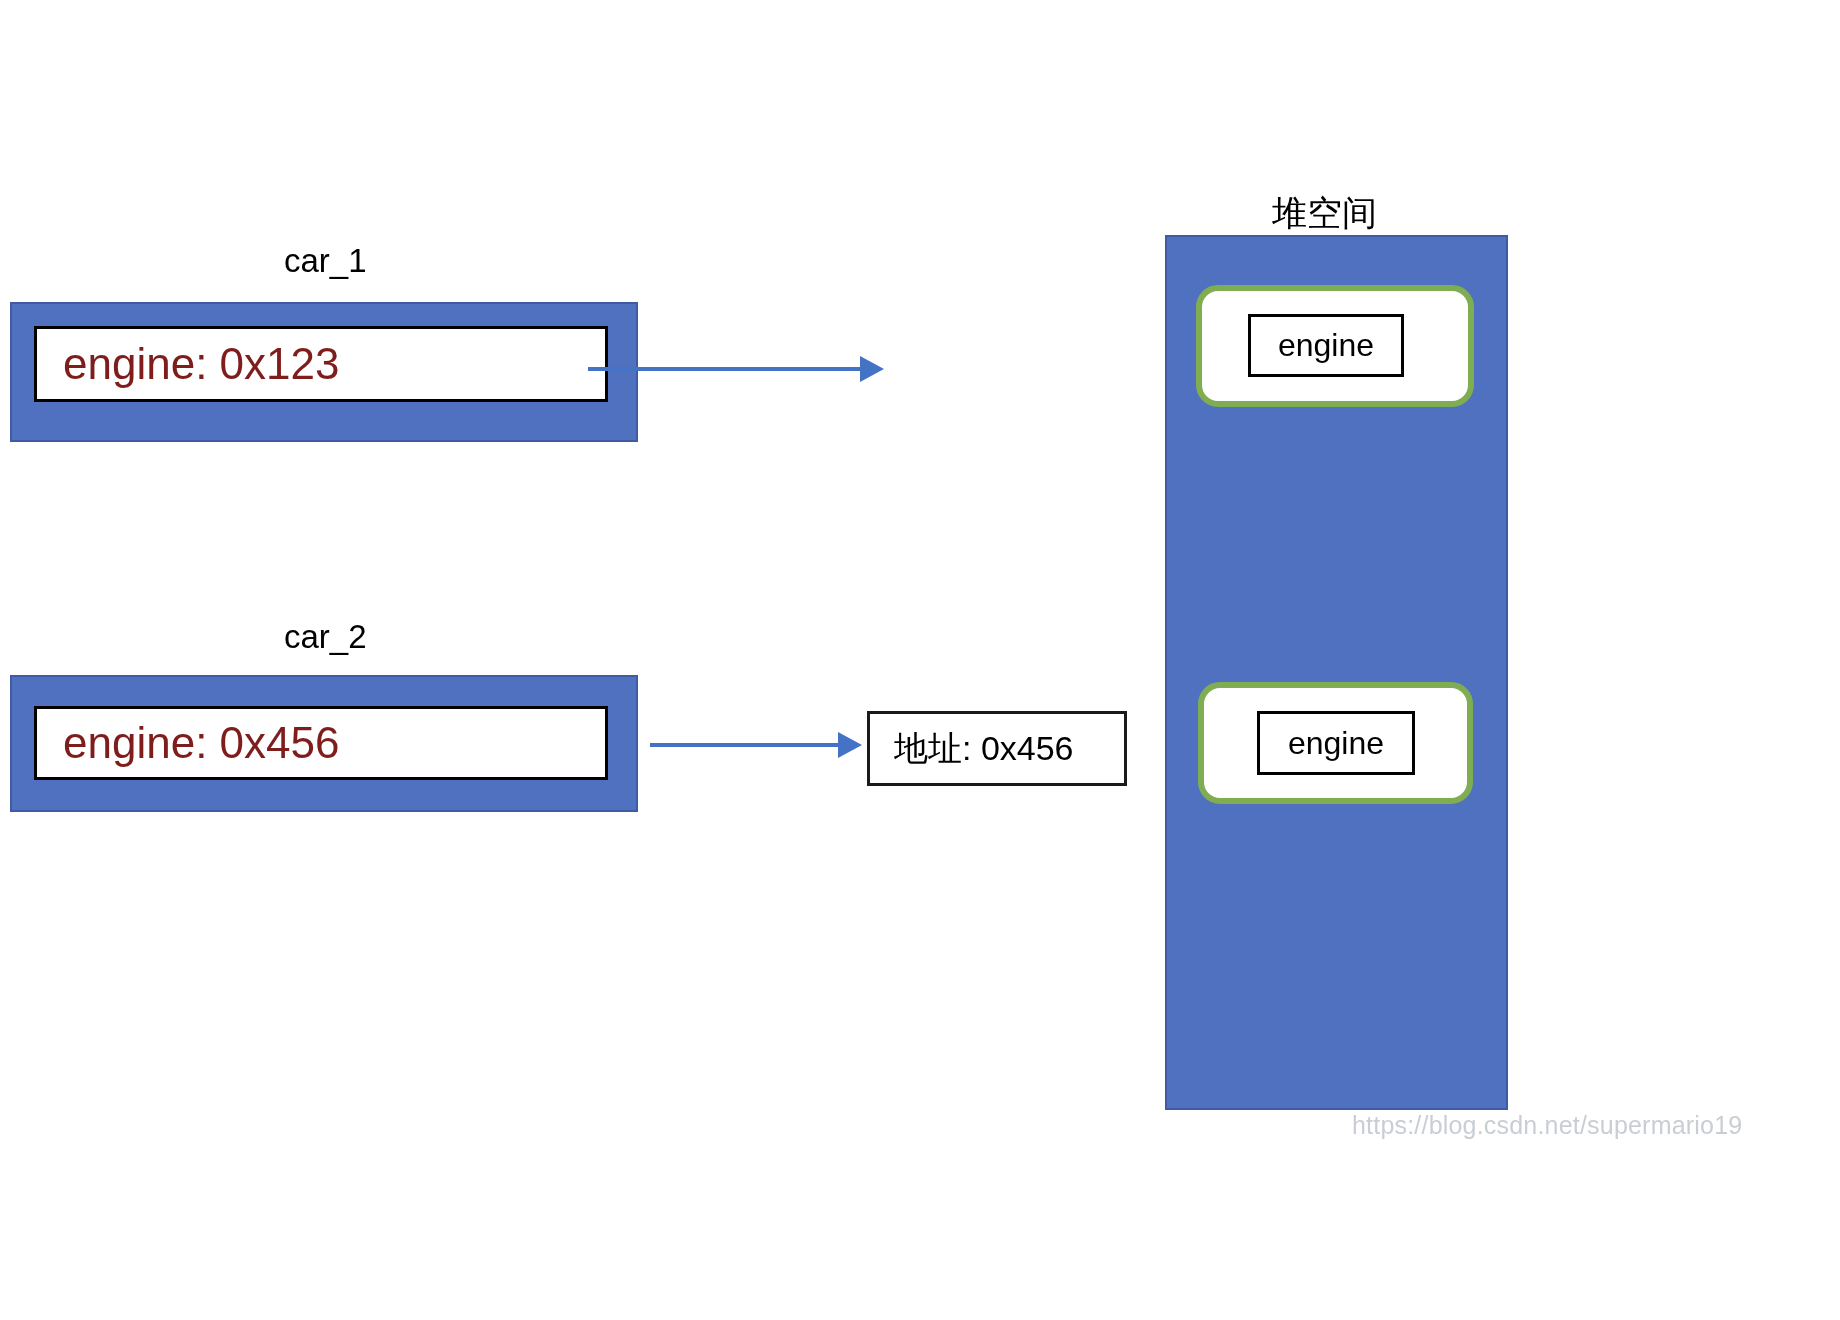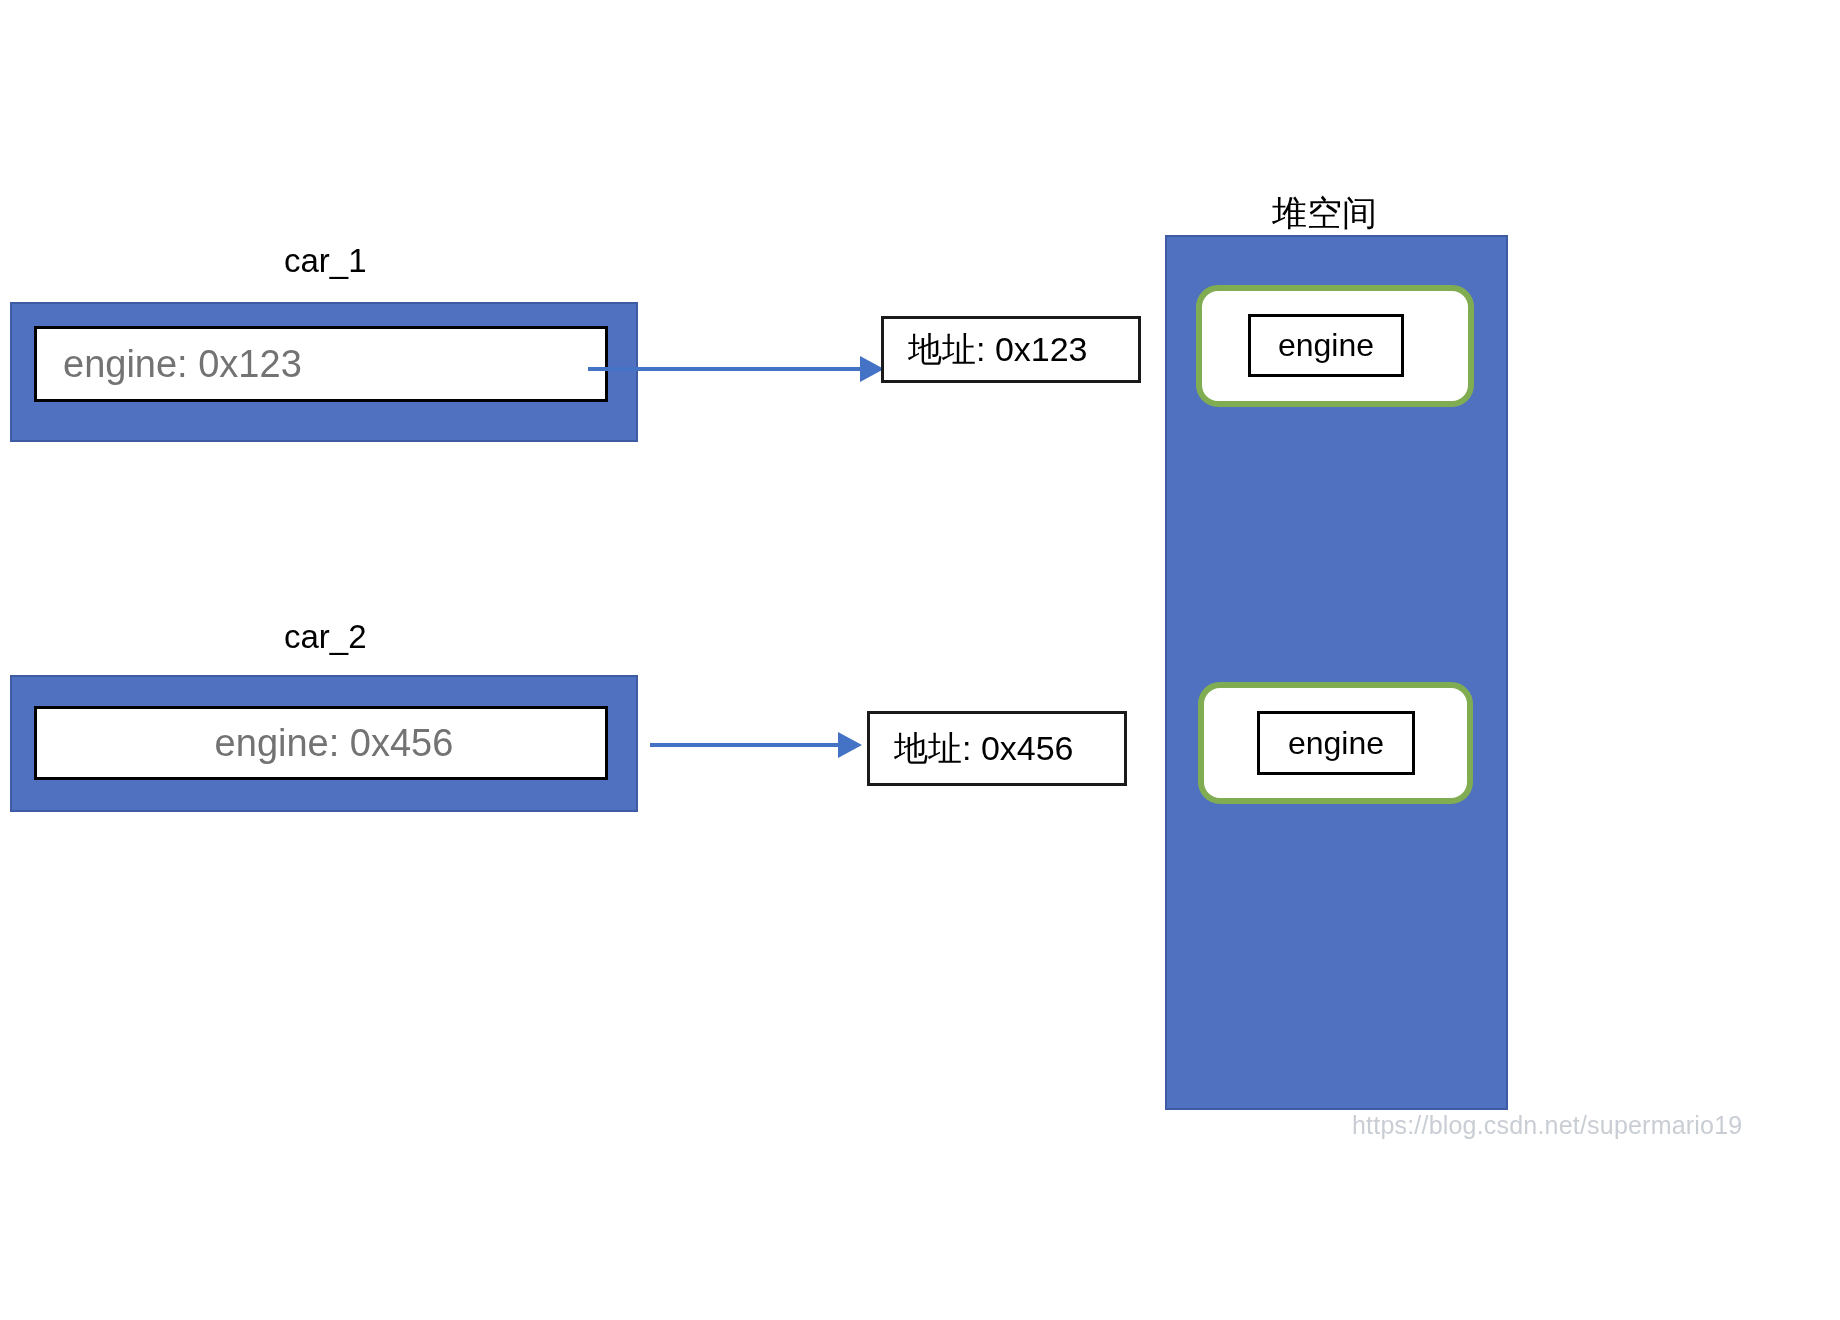--- a/index.html
+++ b/index.html
@@ -42,22 +42,22 @@
   }
   .car-field {
     position: absolute;
     background: #ffffff;
     border: 3px solid #000000;
     box-sizing: border-box;
     display: flex;
     align-items: center;
   }
   .car-field-text {
-    font-size: 38px;
-    color: #737373;
+    font-size: 44px;
+    color: #7f1d1d;
     padding-left: 26px;
     white-space: nowrap;
   }
 
   
   .addr-box {
     position: absolute;
     background: #ffffff;
     border: 3px solid #1a1a1a;
     box-sizing: border-box;
@@ -133,29 +133,26 @@
   </div>
   <div class="car-field" style="left:34px; top:326px; width:574px; height:76px;">
     <span class="car-field-text">engine: 0x123</span>
   </div>
 
   <svg class="arrow-svg" style="left:588px; top:344px; width:290px; height:50px;" viewBox="0 0 290 50">
     <line x1="0" y1="25" x2="272" y2="25" stroke="#4472C4" stroke-width="4"></line>
     <polygon points="272,12 296,25 272,38" fill="#4472C4"></polygon>
   </svg>
 
-  <div class="addr-box" style="left:881px; top:316px; width:260px; height:67px;">
-    <span class="addr-text">地址: 0x123</span>
-  </div>
 
   <div class="label" style="left:268px; top:620px;">car_2</div>
 
   <div class="car-block" style="left:10px; top:675px; width:628px; height:137px;">
   </div>
-  <div class="car-field" style="left:34px; top:706px; width:574px; height:74px;justify-content:center;">
+  <div class="car-field" style="left:34px; top:706px; width:574px; height:74px;">
     <span class="car-field-text">engine: 0x456</span>
   </div>
 
   <svg class="arrow-svg" style="left:650px; top:720px; width:230px; height:50px;" viewBox="0 0 230 50">
     <line x1="0" y1="25" x2="188" y2="25" stroke="#4472C4" stroke-width="4"></line>
     <polygon points="188,12 212,25 188,38" fill="#4472C4"></polygon>
   </svg>
 
   <div class="addr-box" style="left:867px; top:711px; width:260px; height:75px;">
     <span class="addr-text">地址: 0x456</span>

